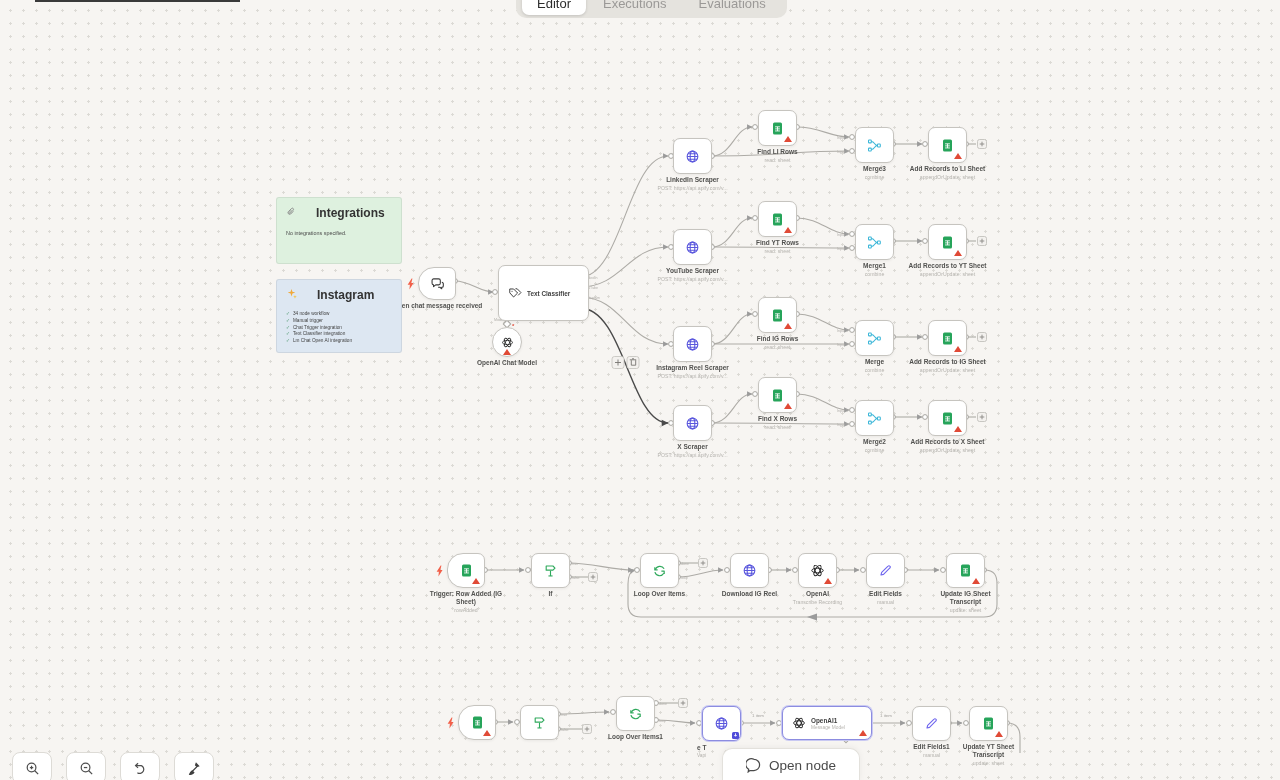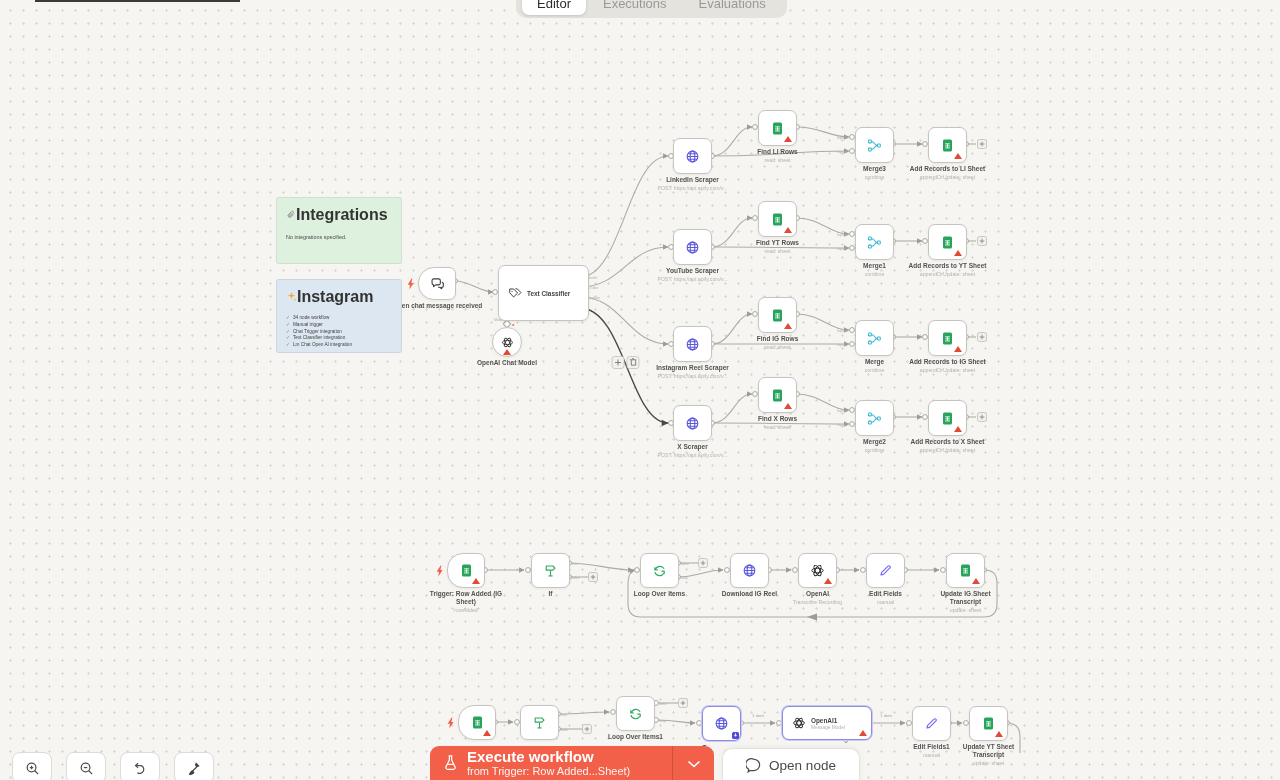--- a/index.html
+++ b/index.html
@@ -53,21 +53,21 @@
 .frag{position:absolute;z-index:2;font-size:6.5px;font-weight:600;color:#525250;}
 .fragsub{font-size:4.8px;font-weight:400;color:#b4b2ad;}
 
 .sticky{position:absolute;border-radius:3px;padding:8px 9px;box-sizing:border-box;
   overflow:hidden;z-index:2;border:1px solid rgba(0,0,0,.07);}
 .s1{left:276px;top:72px;width:126px;height:114px;background:#f8e4bd;}
 .s2{left:276px;top:197px;width:126px;height:67px;background:#def1df;}
 .s3{left:276px;top:279px;width:126px;height:74px;background:#dde7f2;}
 .stitle{font-size:11.5px;font-weight:700;color:#3d3d3d;line-height:1.45;}
 .sbody{font-size:6.4px;color:#4a4a4a;line-height:1.72;margin-top:9px;}
-.shead{display:flex;align-items:center;gap:0;font-size:16px;font-weight:700;color:#333;}
+.shead{display:flex;align-items:center;gap:20px;font-size:12px;font-weight:700;color:#333;}
 .sbody2{font-size:5.4px;color:#4a4a4a;margin-top:10px;}
 #featlist{list-style:none;margin:9px 0 0;padding:0;font-size:4.7px;color:#3f3f3f;line-height:1.45;}
 #featlist li{display:flex;gap:3px;}
 .chk{color:#3f8f5f;}
 
 .tabbar{position:absolute;left:516px;top:-12px;height:30px;z-index:40;background:#e5e3de;
   border-radius:10px;display:flex;align-items:center;gap:2px;padding:0 6px;}
 .tab{padding:4px 15px;font-size:13px;color:#9b9997;border-radius:7px;cursor:pointer;}
 .tab.active{background:#fff;color:#2c2c2c;box-shadow:0 1px 3px rgba(0,0,0,.15);font-weight:500;}
 
@@ -814,39 +814,20 @@
   <div class="ctrl" style="left:174px;">
     <span>
         <svg viewBox="0 0 18 18">
           <path d="M10.5 2.5l4 4-3.1 1.1-2-2z" fill="#3f3f3f"></path>
           <path d="M11.4 7.3 4.9 13.8" stroke="#3f3f3f" stroke-width="1.4"></path>
           <path d="M3 15.6c2.7.6 4.7-.2 6.1-2.3L6.6 10.9C5 12 3.8 13.4 3 15.6z" fill="#3f3f3f"></path>
         </svg>
       </span>
   </div>
 
-  <div class="execwrap">
-    <button class="execmain">
-      <span class="flask">
-          <svg viewBox="0 0 16 18" fill="none" stroke="#fff" stroke-width="1.3" stroke-linejoin="round">
-            <path d="M6 1.5h4M6.8 1.5v4.2L3.2 13a2 2 0 0 0 1.8 2.8h6a2 2 0 0 0 1.8-2.8L9.2 5.7V1.5"></path>
-            <path d="M4.6 10.5h6.8"></path>
-          </svg>
-        </span>
-      <span class="extxt">
-        <span class="exl">Execute workflow</span>
-        <span class="exs">from Trigger: Row Added...Sheet)</span>
-      </span>
-    </button>
-    <button class="execmore">
-      <span><svg width="14" height="8" viewBox="0 0 14 8" fill="none" stroke="#fff" stroke-width="1.6">
-            <path d="M1.5 1.5 7 6.5l5.5-5"></path>
-          </svg></span>
-    </button>
-  </div>
 
   <div class="chatbar">
     <span>
         <svg viewBox="0 0 18 18" fill="none" stroke="#4a4a4a" stroke-width="1.4">
           <path d="M9 2.6a6.3 6.3 0 0 1 0 12.6H4.4l-1.9 1.5.5-3A6.3 6.3 0 0 1 9 2.6z"></path>
         </svg>
       </span>
     <span>Open node</span>
   </div>
 </div>

